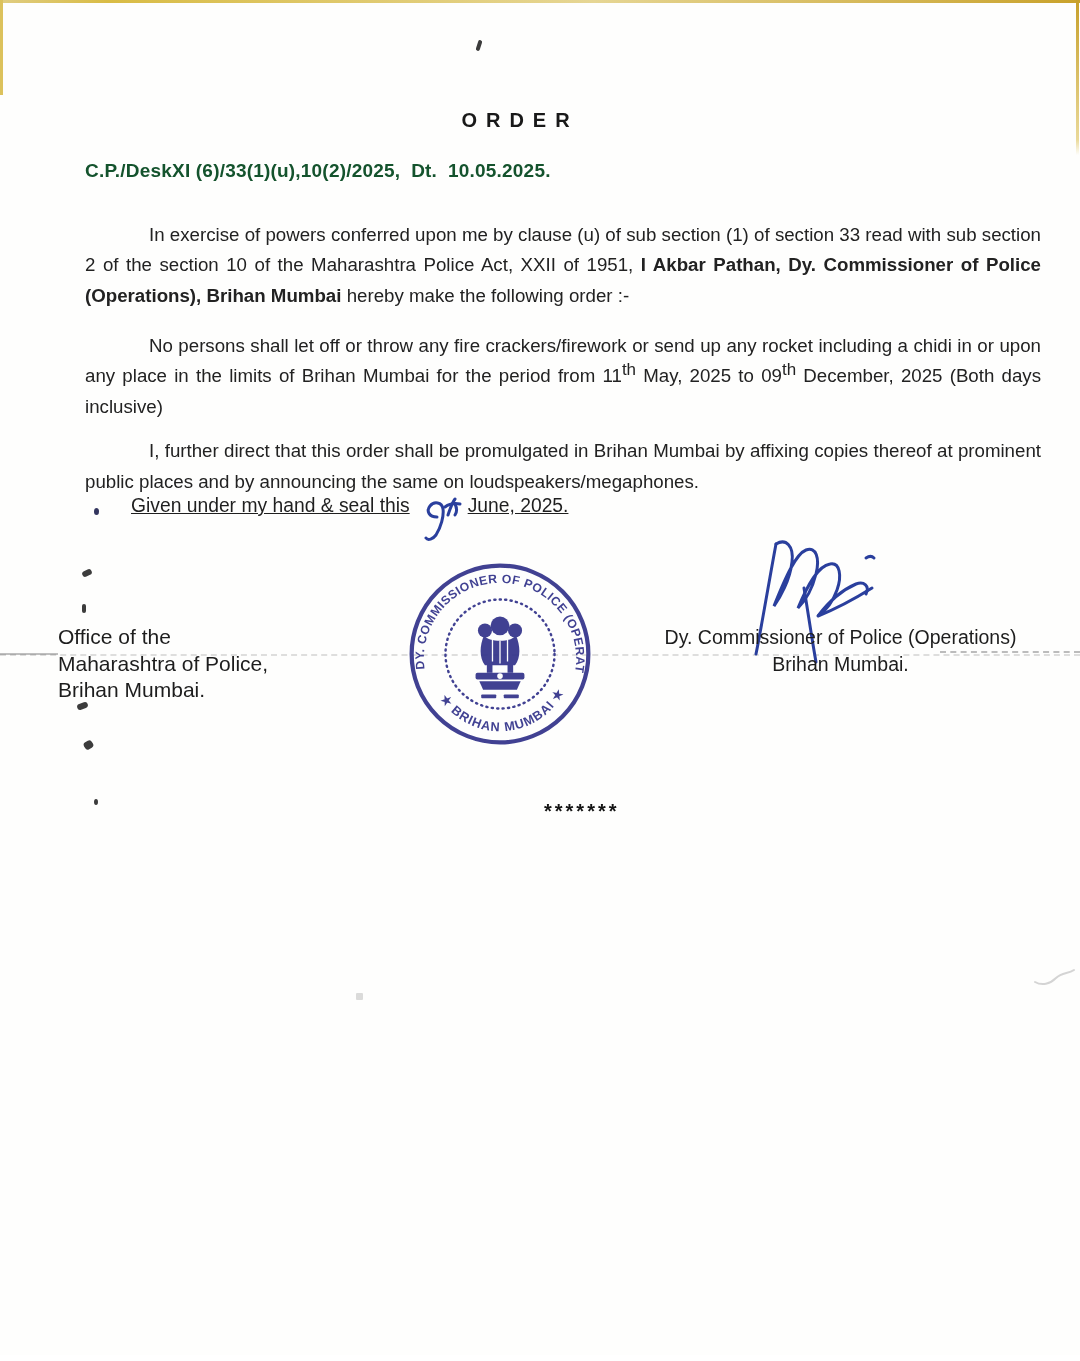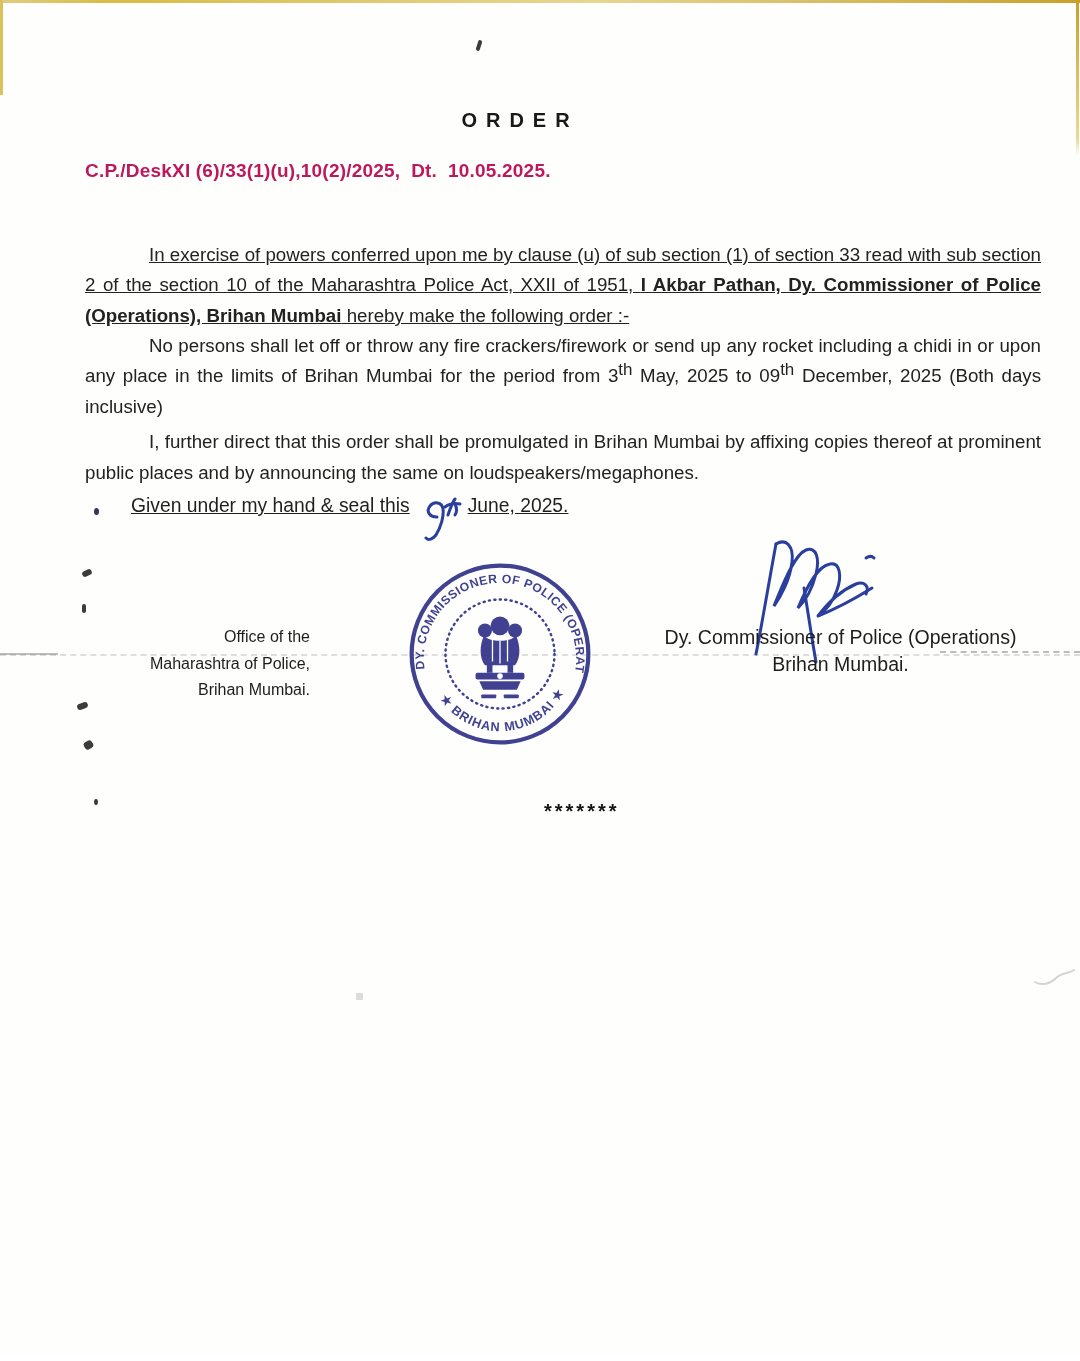--- a/index.html
+++ b/index.html
@@ -24,45 +24,45 @@
                  border-top:2px solid rgba(90,90,90,0.38); }
   .fold-seg-r  { position:absolute; top:651px; left:940px; width:140px; height:0;
                  border-top:2px dashed rgba(90,90,90,0.40); }
 
   .doc-title {
     position:absolute; top:109px; left:0; width:1040px; text-align:center;
     font-size:20px; font-weight:bold; letter-spacing:9px; color:#191919;
   }
   .ref-line {
     position:absolute; top:160px; left:85px;
-    font-size:19px; font-weight:bold; white-space:pre-wrap; color:#be185d;
+    font-size:19px; font-weight:bold; white-space:pre-wrap; color:#14532d;
     letter-spacing:0.2px;
   }
   .para {
     position:absolute; left:85px; width:956px;
     font-size:18.7px; line-height:30.6px; text-align:justify;
     color:#222222;
   }
   .para.indent { text-indent:64px; }
-  #para1 { top:221px;text-decoration:underline; }
+  #para1 { top:201px; }
   #para2 { top:312px; }
-  #para3 { top:419px;margin-top:8px; }
+  #para3 { top:428px;margin-top:8px; }
   .b { font-weight:bold; }
   sup.ord { font-size:17px; vertical-align:super; line-height:0; }
 
   .given-line {
     position:absolute; top:495px; left:131px;
     display:flex; align-items:baseline;
     font-size:19.3px; color:#1f1f1f;text-decoration:underline;
   }
   .hand-nine { width:46px; height:52px; margin:0 5px -14px 7px; align-self:flex-end; }
 
   .office-block {
     position:absolute; top:624px; left:58px; width:252px;
-    text-align:right; font-size:16px; line-height:26.5px; color:#1d1d1d;
+    text-align:left; font-size:21px; line-height:26.5px; color:#1d1d1d;
   }
   .sig-block {
     position:absolute; top:624px; left:648px; width:385px;
     text-align:center; font-size:19.5px; line-height:26.8px; color:#1d1d1d;
   }
   .sig-block .name { font-weight:bold; }
 
   .stamp { position:absolute; top:560px; left:406px; width:188px; height:188px; }
   .signature-svg { position:absolute; top:536px; left:738px; width:142px; height:132px; }
 
@@ -105,21 +105,21 @@
   <svg class="squiggle" viewBox="0 0 46 32">
     <path d="M3,24 C10,28 18,26 24,20 C30,14 36,16 42,12" fill="none" stroke="#777" stroke-width="2" stroke-linecap="round"></path>
   </svg>
 
   <div class="doc-title">ORDER</div>
 
   <div class="ref-line">C.P./DeskXI (6)/33(1)(u),10(2)/2025,  Dt.  10.05.2025.</div>
 
   <p class="para indent" id="para1"><span>In exercise of powers conferred upon me by clause (u) of sub section (1) of section 33 read with sub section 2 of the section 10 of the Maharashtra Police Act, XXII of 1951, </span><span class="b">I Akbar Pathan, Dy. Commissioner of Police (Operations), Brihan Mumbai</span><span> hereby make the following order :-</span></p>
 
-  <p class="para indent" id="para2"><span>No persons shall let off or throw any fire crackers/firework or send up any rocket including a chidi in or upon any place in the limits of Brihan Mumbai for the period from 3</span><sup class="ord">th</sup><span> May, 2025 to 09</span><sup class="ord">th</sup><span> December, 2025 (Both days inclusive)</span></p>
+  <p class="para indent" id="para2"><span>No persons shall let off or throw any fire crackers/firework or send up any rocket including a chidi in or upon any place in the limits of Brihan Mumbai for the period from 11</span><sup class="ord">th</sup><span> May, 2025 to 09</span><sup class="ord">th</sup><span> December, 2025 (Both days inclusive)</span></p>
 
   <p class="para indent" id="para3">I, further direct that this order shall be promulgated in Brihan Mumbai by affixing copies thereof at prominent public places and by announcing the same on loudspeakers/megaphones.</p>
 
   <div class="given-line">
     <span>Given under my hand &amp; seal this</span>
     <svg class="hand-nine" viewBox="0 0 46 52">
       <g fill="none" stroke="#2a3f9d" stroke-width="3" stroke-linecap="round">
         <path d="M20,22 C12,22 9,16 13,11 C17,6 25,7 26,14 C27,21 24,32 19,40 C16,44 11,46 9,43"></path>
         <path d="M31,20 C33,14 35,8 38,4"></path>
         <path d="M28,12 C32,9 38,8 43,9"></path>

